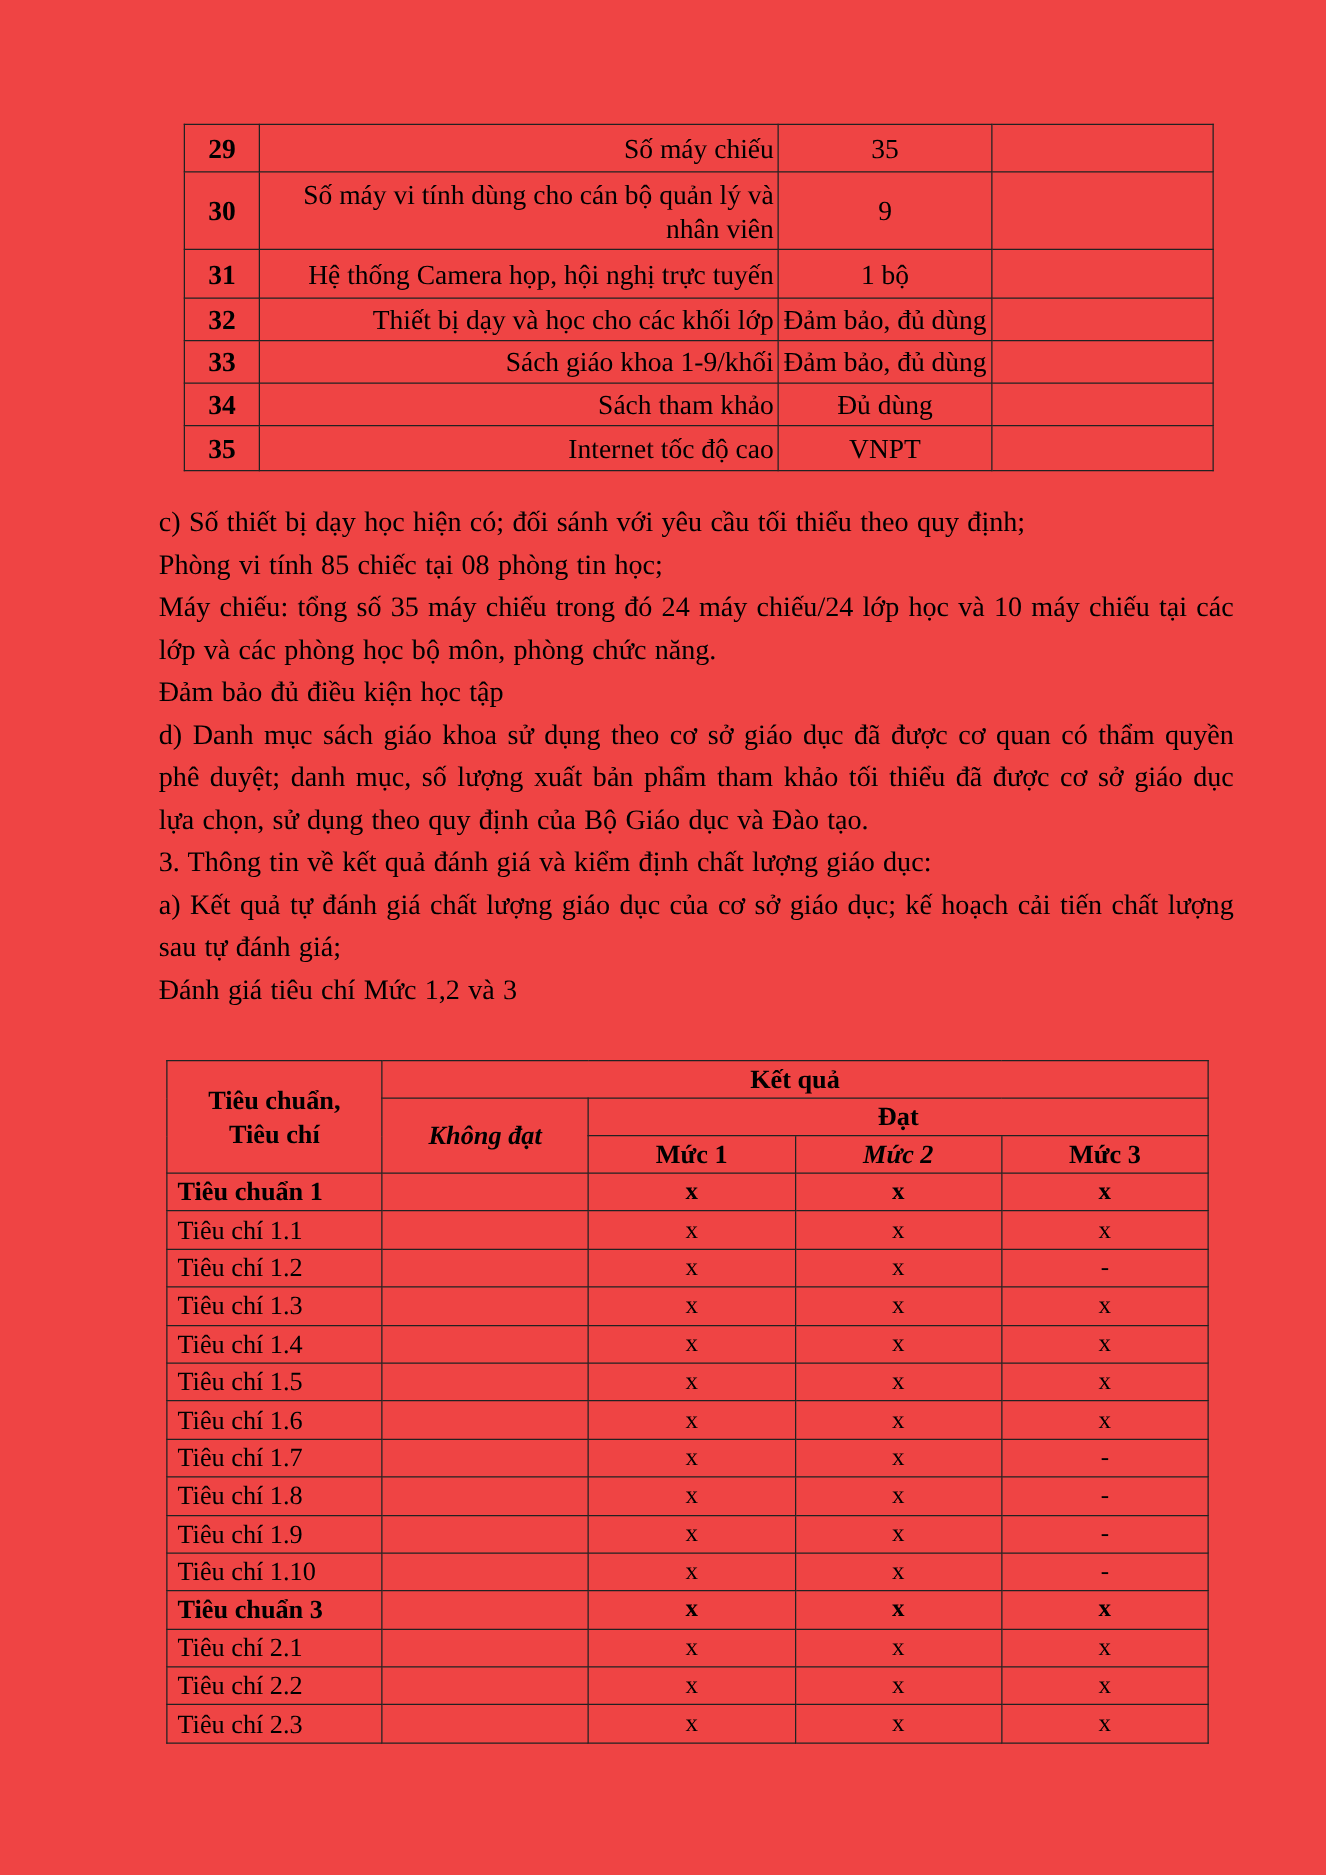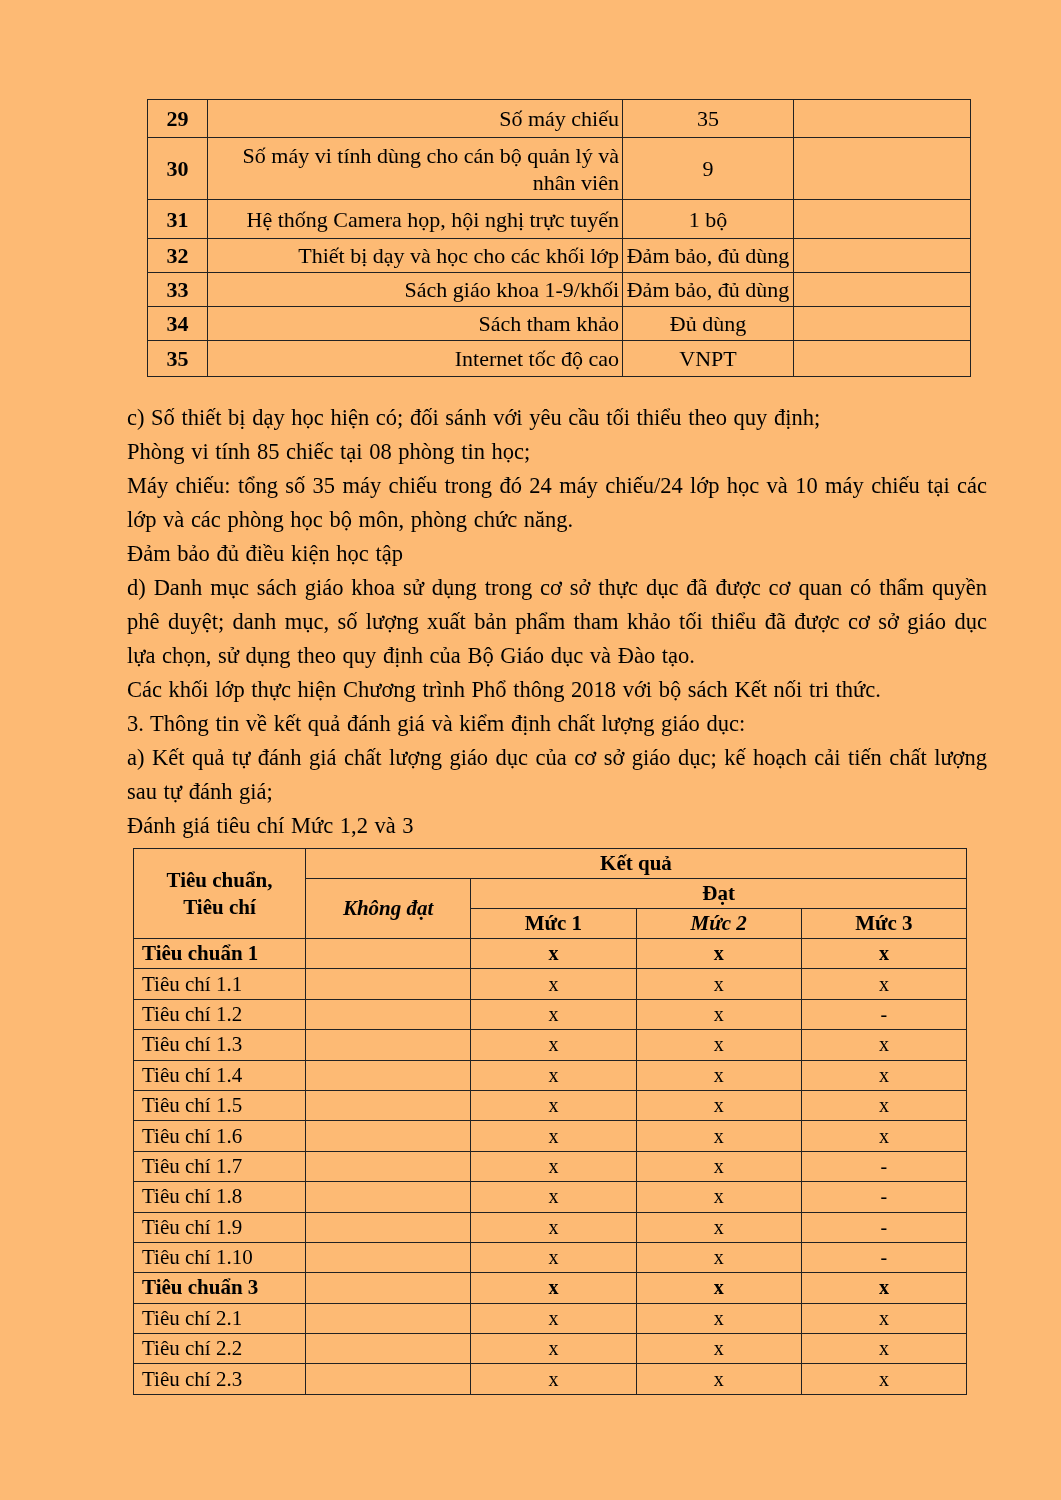--- a/index.html
+++ b/index.html
@@ -1,21 +1,21 @@
 <!DOCTYPE html>
 <html><head>
 <meta charset="utf-8">
 <style>
   * { margin: 0; padding: 0; box-sizing: border-box; }
   html, body { background: #ffffff; }
   .page {
     position: relative;
     width: 1061px;
     height: 1500px;
-    background: #fdba74;
+    background: #ef4444;
     color: #000000;
     font-family: "Liberation Serif", "DejaVu Serif", serif;
     overflow: hidden;
   }
   table.tbl {
     border-collapse: collapse;
     table-layout: fixed;
     position: absolute;
   }
   table.tbl td, table.tbl th {
@@ -122,23 +122,22 @@
   <div class="paragraphs">
 
       <p>c) Số thiết bị dạy học hiện có; đối sánh với yêu cầu tối thiểu theo quy định;</p>
 
       <p>Phòng vi tính 85 chiếc tại 08 phòng tin học;</p>
 
       <p>Máy chiếu: tổng số 35 máy chiếu trong đó 24 máy chiếu/24 lớp học và 10 máy chiếu tại các lớp và các phòng học bộ môn, phòng chức năng.</p>
 
       <p>Đảm bảo đủ điều kiện học tập</p>
 
-      <p>d) Danh mục sách giáo khoa sử dụng trong cơ sở thực dục đã được cơ quan có thẩm quyền phê duyệt; danh mục, số lượng xuất bản phẩm tham khảo tối thiểu đã được cơ sở giáo dục lựa chọn, sử dụng theo quy định của Bộ Giáo dục và Đào tạo.</p>
-
-      <p>Các khối lớp thực hiện Chương trình Phổ thông 2018 với bộ sách Kết nối tri thức.</p>
+      <p>d) Danh mục sách giáo khoa sử dụng theo cơ sở giáo dục đã được cơ quan có thẩm quyền phê duyệt; danh mục, số lượng xuất bản phẩm tham khảo tối thiểu đã được cơ sở giáo dục lựa chọn, sử dụng theo quy định của Bộ Giáo dục và Đào tạo.</p>
+
 
       <p>3. Thông tin về kết quả đánh giá và kiểm định chất lượng giáo dục:</p>
 
       <p>a) Kết quả tự đánh giá chất lượng giáo dục của cơ sở giáo dục; kế hoạch cải tiến chất lượng sau tự đánh giá;</p>
 
       <p>Đánh giá tiêu chí Mức 1,2 và 3</p>
 
   </div>
 
   <table class="tbl eval">

